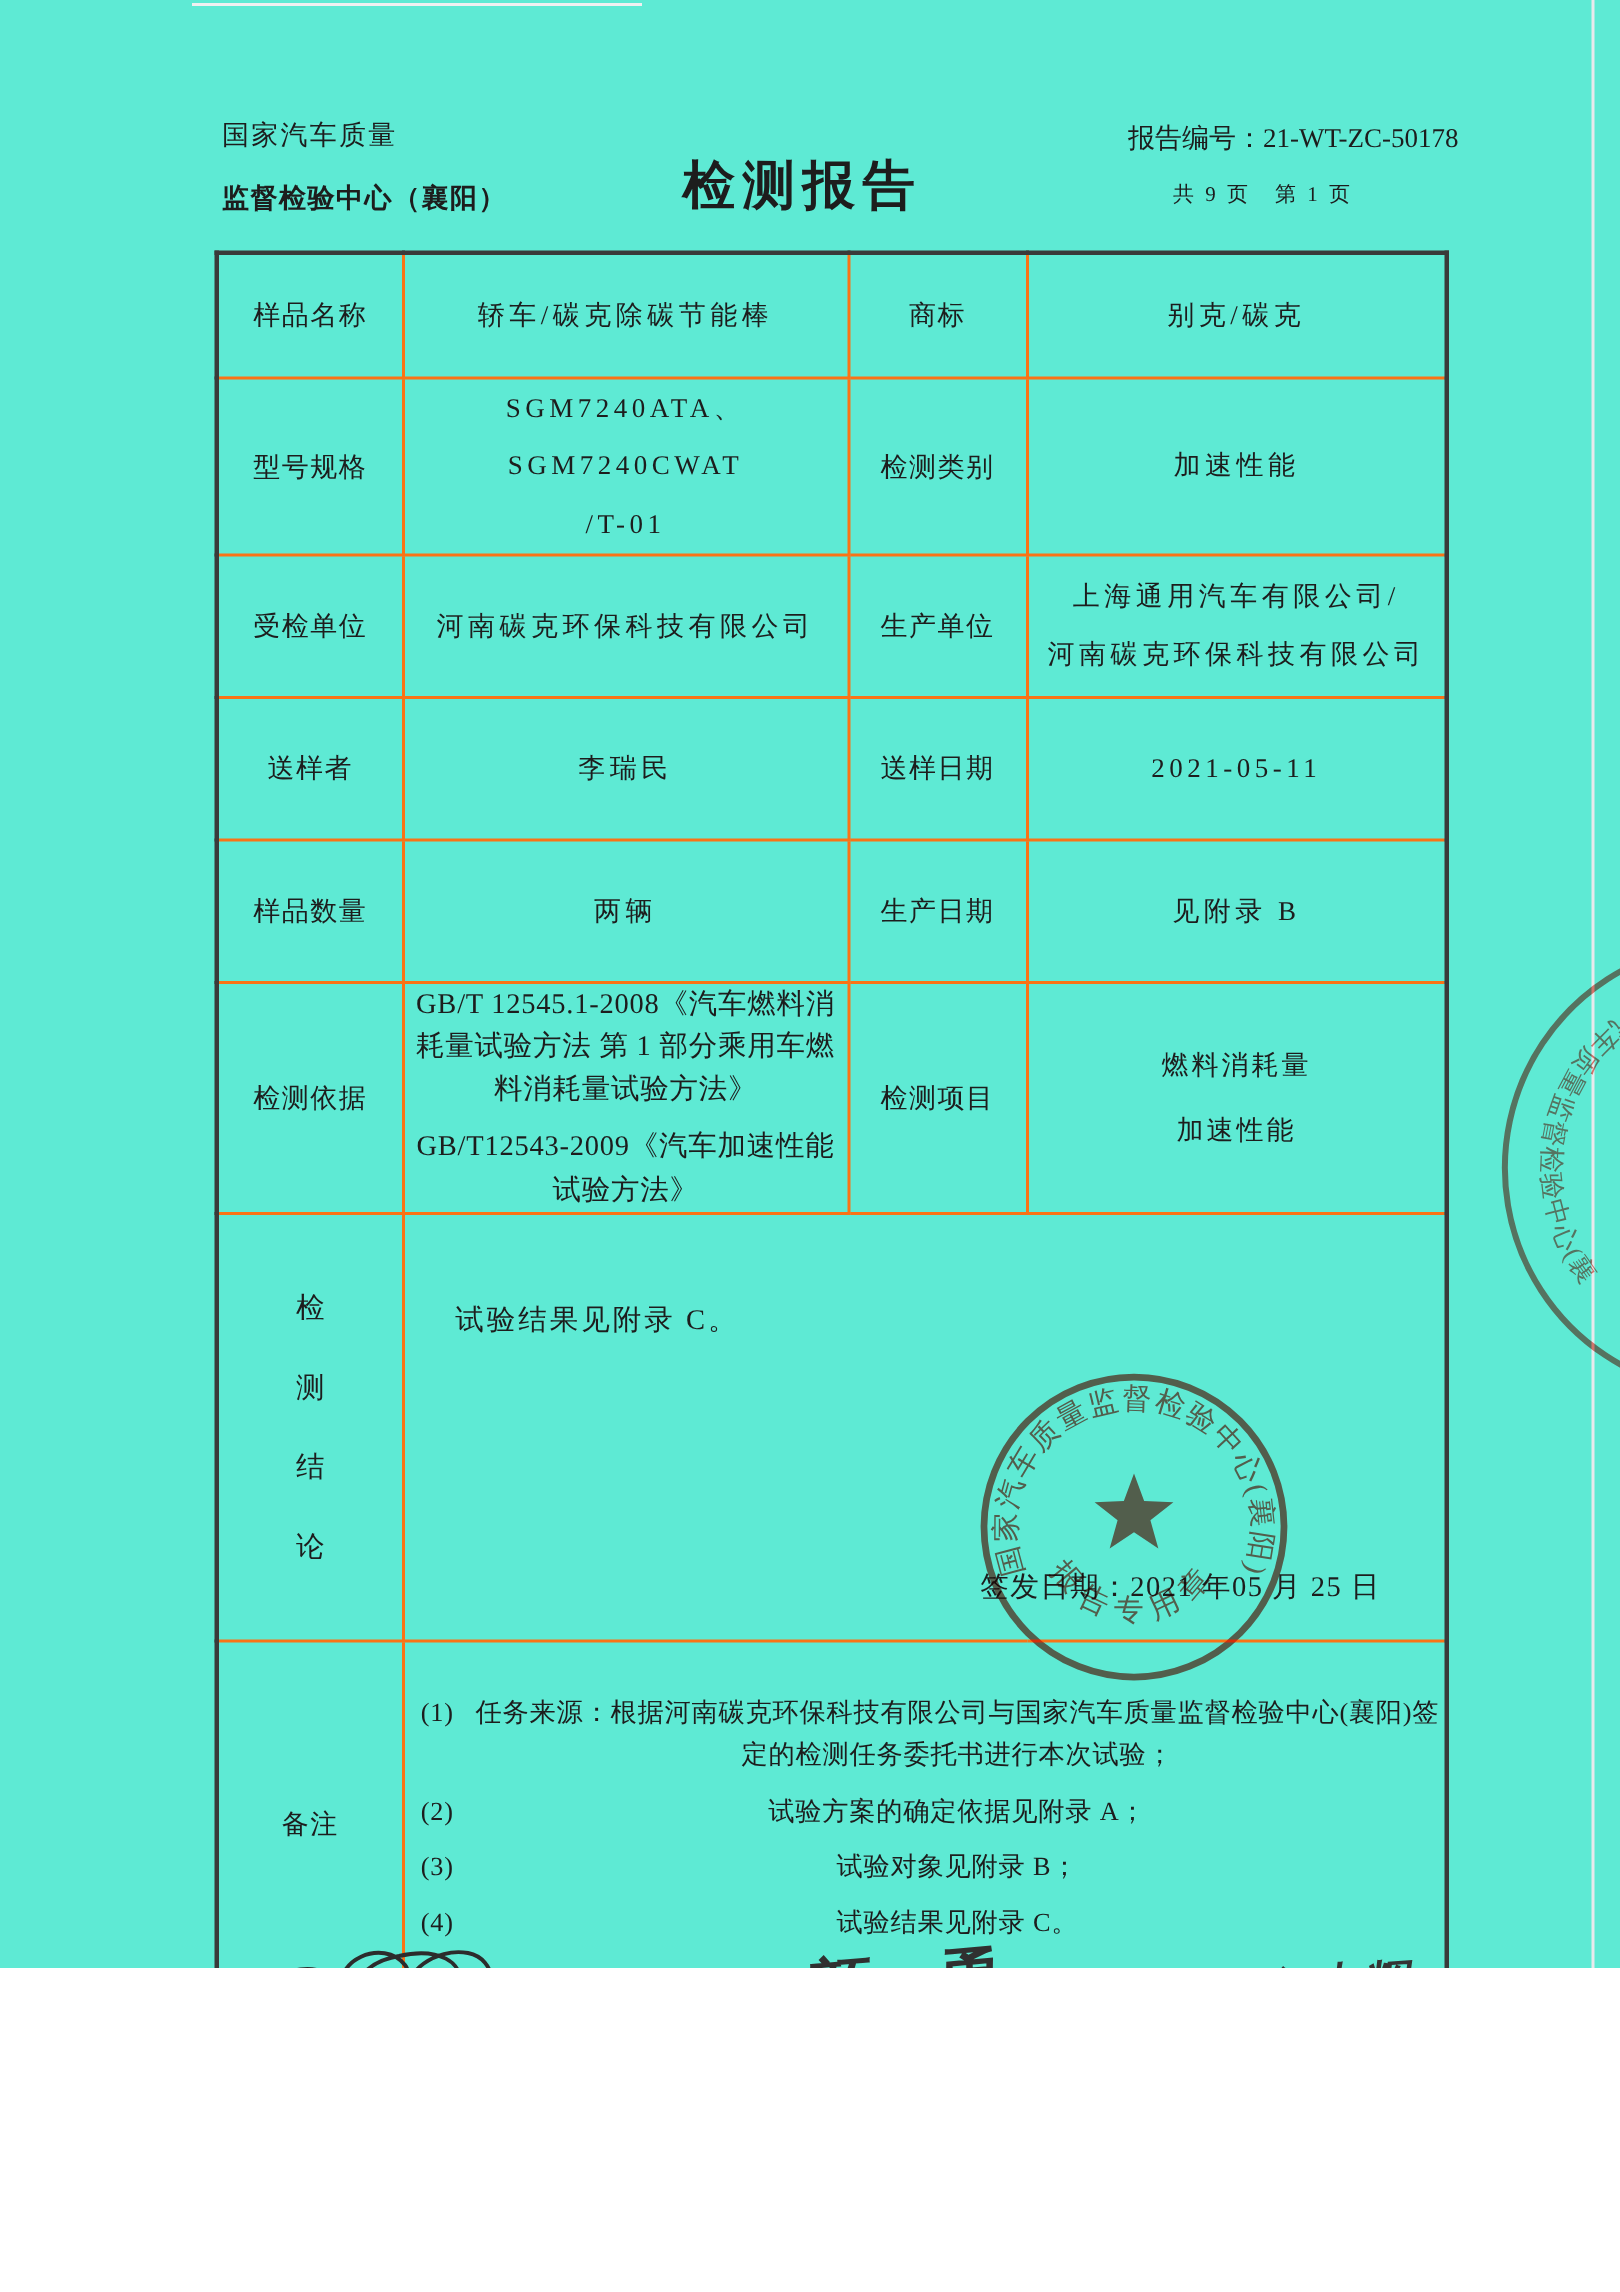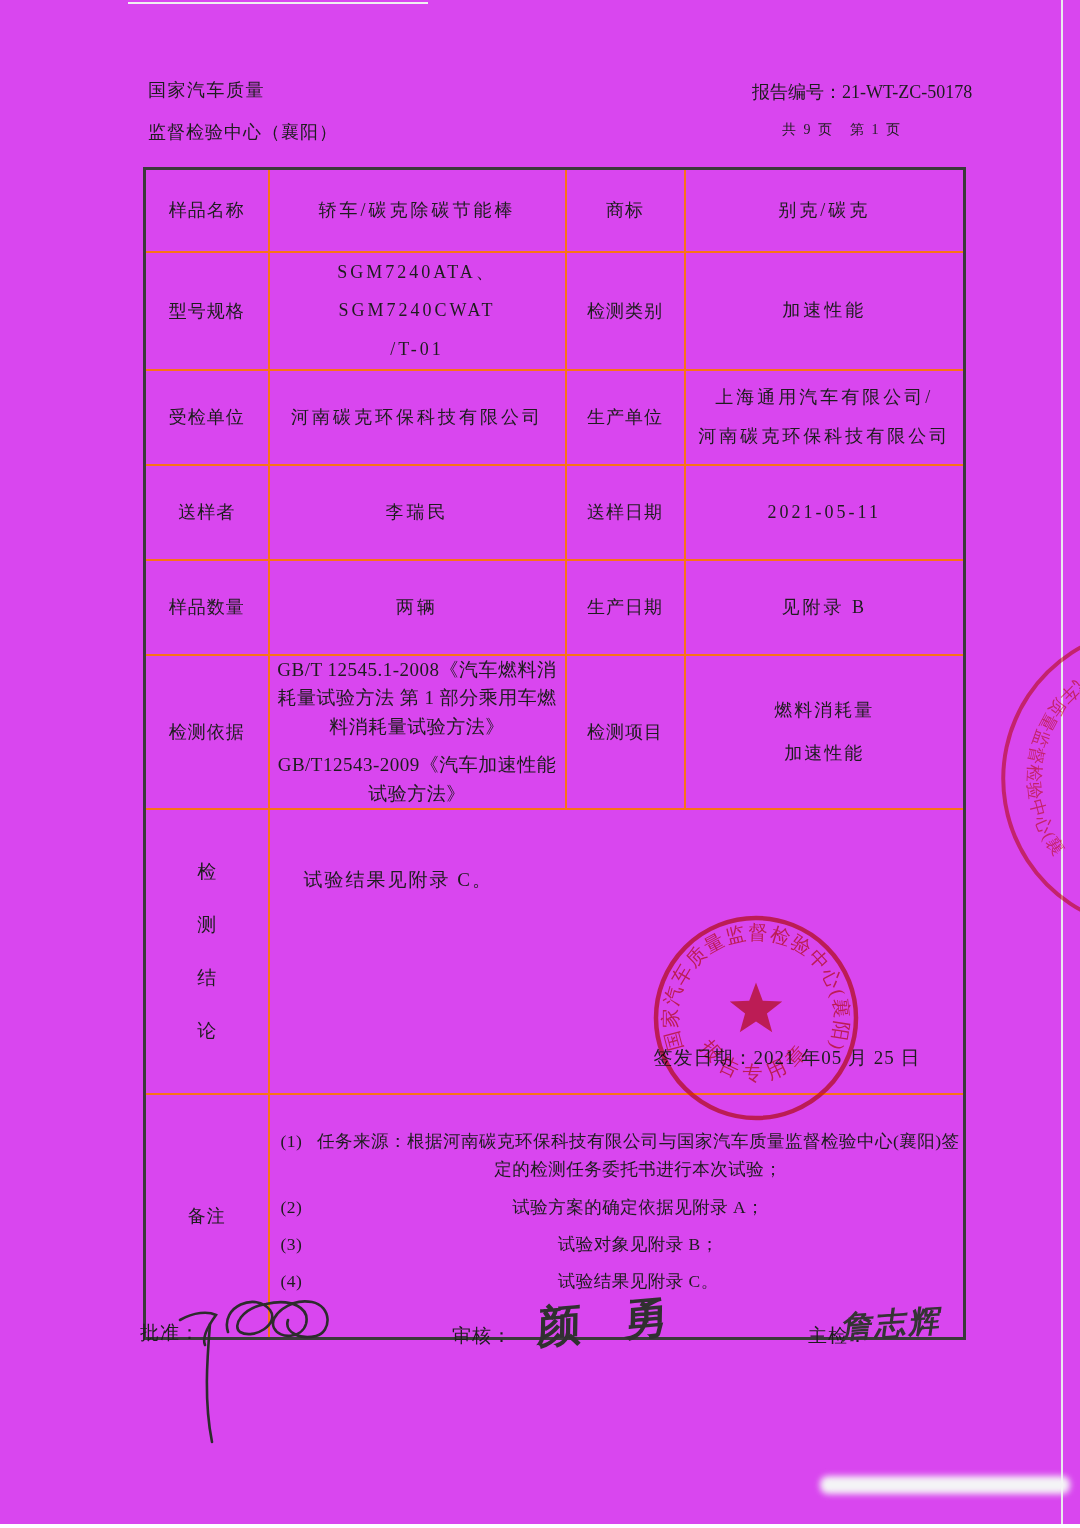--- a/index.html
+++ b/index.html
@@ -1,25 +1,25 @@
 <!DOCTYPE html>
 <html><head>
 <meta charset="utf-8">
 <style>
   html,body{margin:0;padding:0;background:#ffffff;}
   .page{
-    position:relative;width:1080px;height:1524px;background:#d946ef;
+    position:relative;width:1080px;height:1312px;background:#5eead4;
     font-family:"Liberation Serif","DejaVu Serif",serif;color:#1d1d1d;overflow:hidden;
   }
   .edge-shadow{position:absolute;top:0;left:1061px;width:2px;height:1528px;background:#e9e9ec;}
   .top-faint-line{position:absolute;top:2px;left:128px;width:300px;height:2px;background:#f0f0f1;}
 
   
   .hdr-org1{position:absolute;left:148px;top:78px;font-size:18px;letter-spacing:1.5px;}
-  .hdr-org2{position:absolute;left:148px;top:120px;font-size:18px;letter-spacing:1px;}
+  .hdr-org2{position:absolute;left:148px;top:120px;font-size:18px;letter-spacing:1px;font-weight:bold;}
   .hdr-title{position:absolute;left:455px;top:100px;font-size:35px;font-weight:700;letter-spacing:5px;}
   .hdr-no{position:absolute;left:752px;top:80px;font-size:18px;}
   .hdr-pages{position:absolute;left:782px;top:121px;font-size:14px;letter-spacing:2px;}
 
   
   table.doc{
     position:absolute;left:143px;top:167px;width:820px;
     border-collapse:collapse;table-layout:fixed;border:3px solid #3a3a3a;
   }
   table.doc td{border:2px solid #f97316;text-align:center;vertical-align:middle;
@@ -64,20 +64,21 @@
 </style>
 </head>
 <body>
 
 <div class="page">
   <div class="edge-shadow"></div>
   <div class="top-faint-line"></div>
 
   <div class="hdr-org1">国家汽车质量</div>
   <div class="hdr-org2">监督检验中心（襄阳）</div>
+  <div class="hdr-title">检测报告</div>
   <div class="hdr-no">报告编号：21-WT-ZC-50178</div>
   <div class="hdr-pages">共 9 页　第 1 页</div>
 
   <table class="doc">
     <colgroup>
         <col style="width:124px">
         <col style="width:297px">
         <col style="width:119px">
         <col style="width:280px">
       </colgroup>

